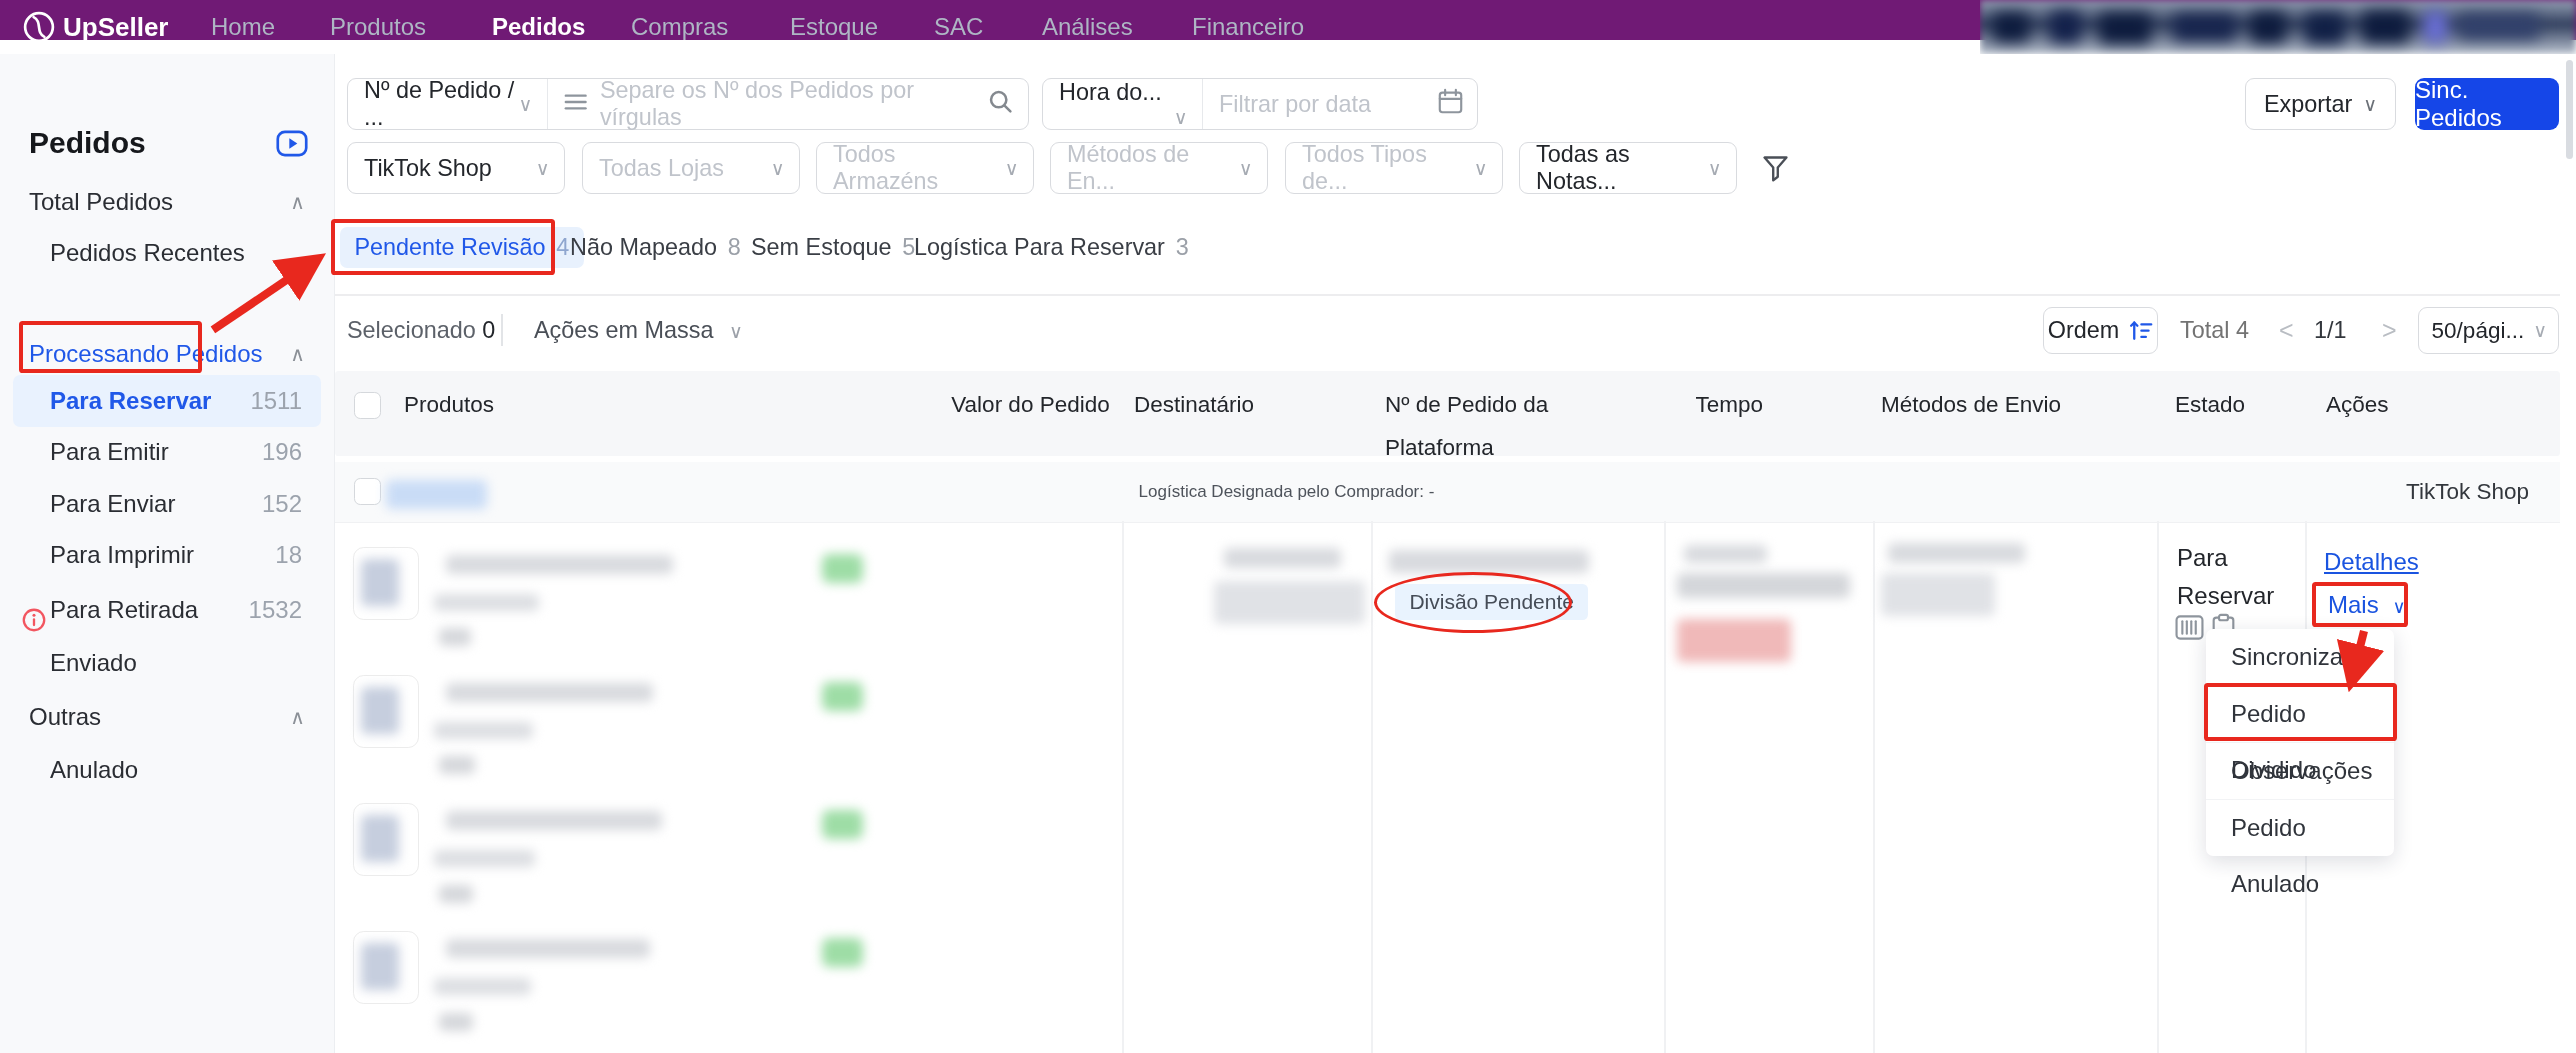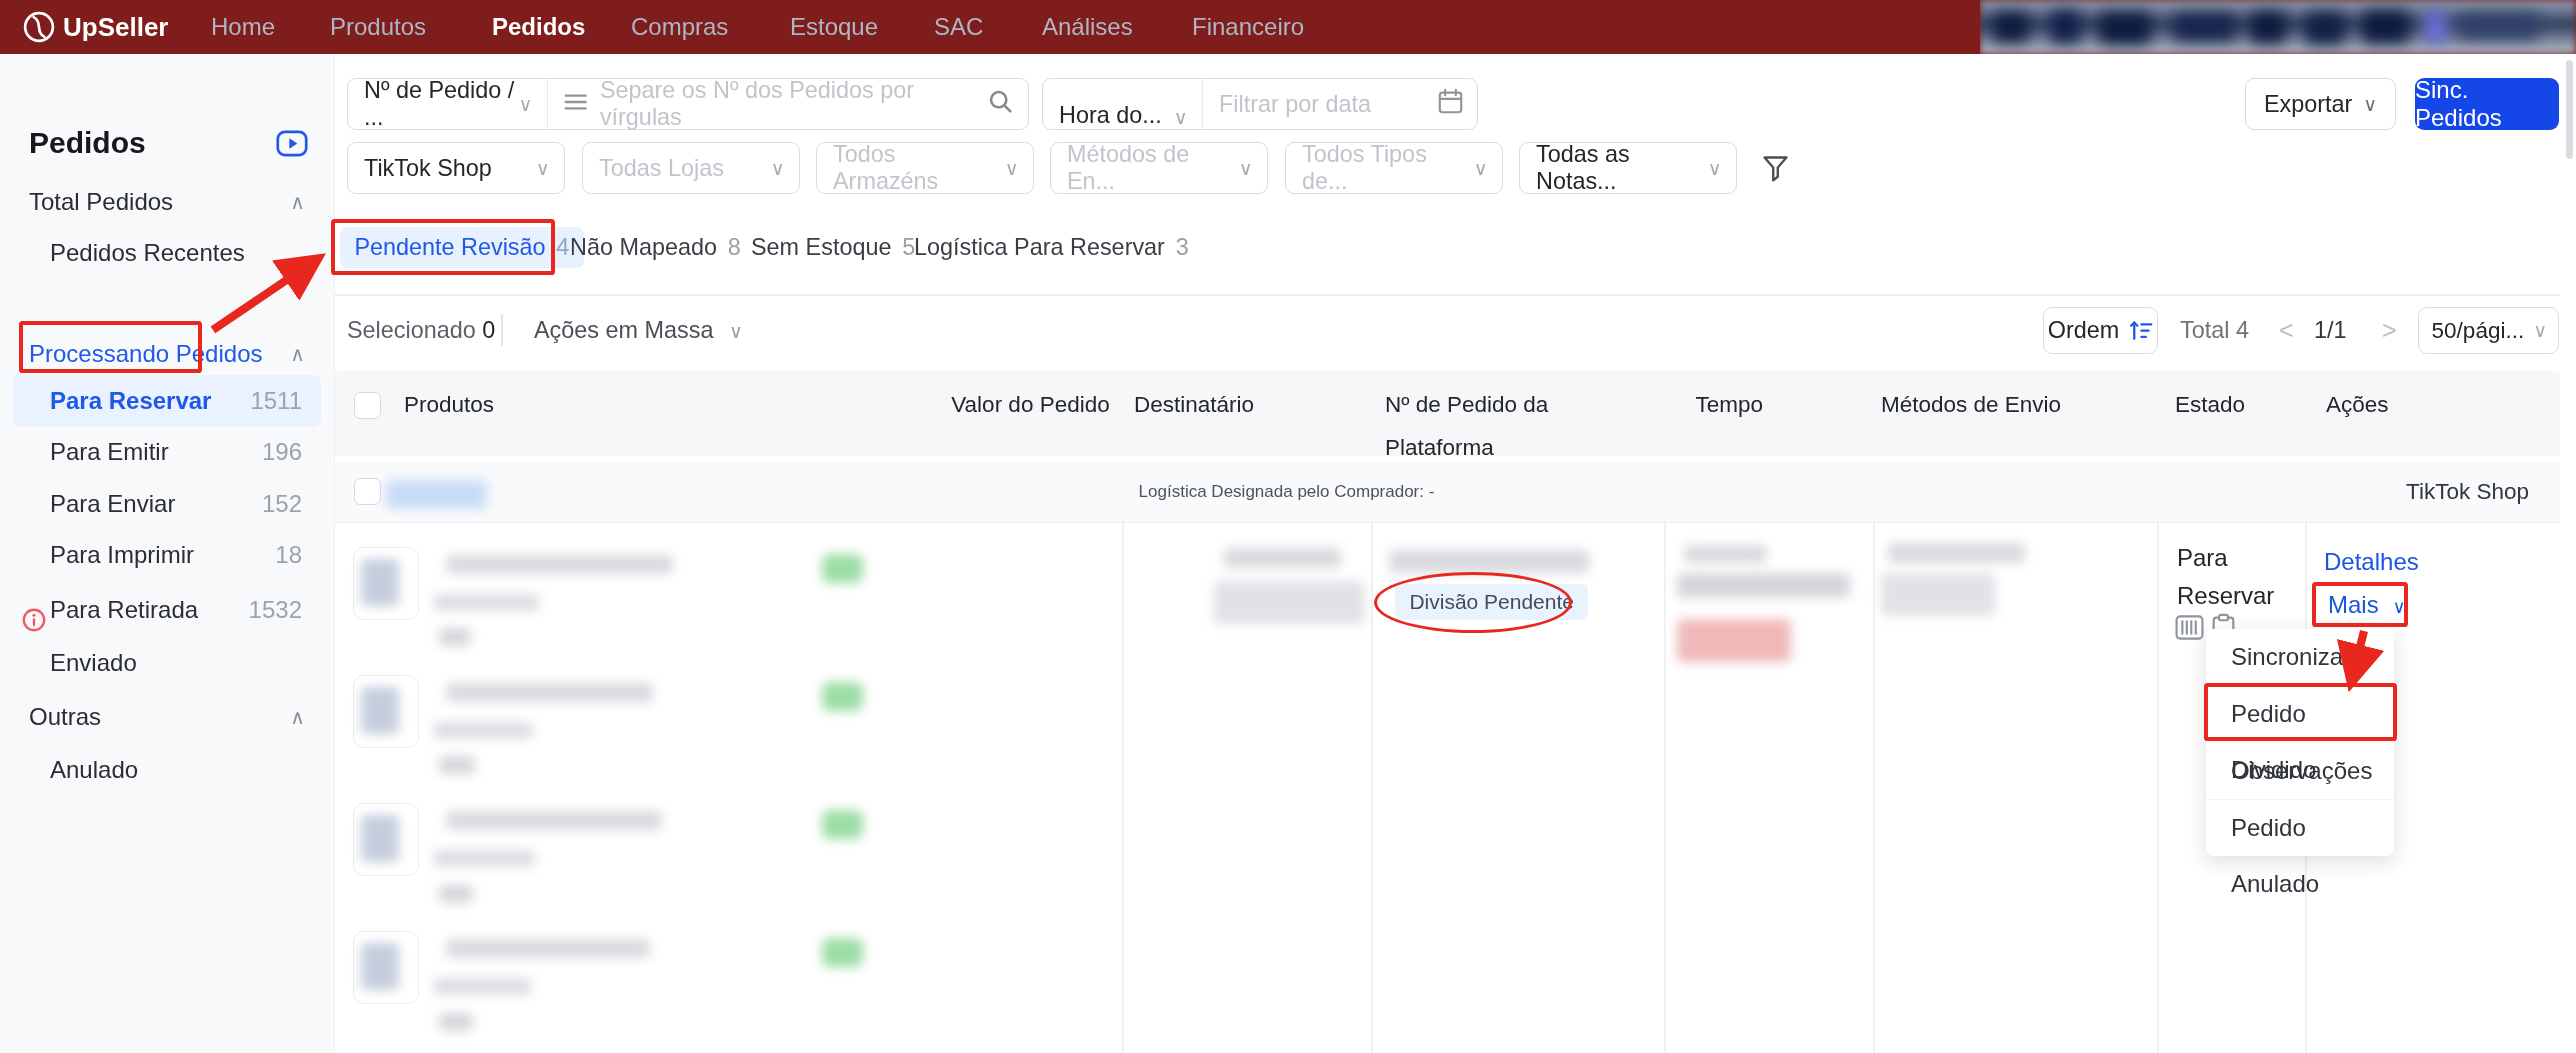--- a/index.html
+++ b/index.html
@@ -1,20 +1,20 @@
 <!DOCTYPE html>
 <html style="font-size:14.4px"><head>
 <meta charset="utf-8">
 <style>
   html,body{margin:0;padding:0;background:#fff;}
   #app{position:relative;width:2576px;height:1053px;overflow:hidden;
        font-family:"Liberation Sans","DejaVu Sans",sans-serif;color:#2a2d33;font-size:23.4px;}
   .abs{position:absolute;}
   
-  #navbar{position:absolute;left:0;top:0;width:2576px;height:54px;background:#7f1d1d;}
+  #navbar{position:absolute;left:0;top:0;width:2576px;height:40px;background:#701a75;}
   .nav-item{position:absolute;top:0;height:54px;line-height:54px;color:#aeb6c4;font-size:24px;cursor:pointer;}
   .nav-item.active{color:#ffffff;font-weight:700;}
   .brand{position:absolute;left:63px;top:0;height:54px;line-height:54px;color:#fff;font-size:26px;font-weight:600;}
   
   #sidebar{position:absolute;left:0;top:54px;width:334px;height:999px;background:#f8f9fb;border-right:1.8px solid #eceef1;}
   .side-title{position:absolute;left:29px;font-size:30px;font-weight:700;color:#16181c;}
   .side-item{position:absolute;height:52px;line-height:52px;font-size:24px;color:#2a2d33;width:334px;cursor:pointer;}
   .side-item .lbl1{position:absolute;left:29px;}
   .side-item .lbl2{position:absolute;left:50px;}
   .side-item .cnt{position:absolute;right:32px;color:#9ca3ad;}
@@ -166,21 +166,21 @@
     <span class="ph" style="margin-left:12.6px;">Separe os Nº dos Pedidos por vírgulas</span>
     <span style="margin-left:auto;margin-right:14.4px;">
       <svg width="27" height="27" viewBox="0 0 30 30">
           <circle cx="13" cy="13" r="8.5" fill="none" stroke="#84898f" stroke-width="2.8"></circle>
         <line x1="19.5" y1="19.5" x2="26" y2="26" stroke="#84898f" stroke-width="2.8" stroke-linecap="round"></line>
         </svg>
     </span>
   </div>
 
   <div class="box" style="left:1042px;top:78px;width:436px;">
-    <div style="width:159px;display:flex;align-items:flex-end;border-right:1.8px solid #e7e9ec;height:100%;cursor:pointer;">
+    <div style="width:159px;display:flex;align-items:flex-start;border-right:1.8px solid #e7e9ec;height:100%;cursor:pointer;flex-direction:column;">
       <span class="val" style="margin-left:16px;">Hora do...</span>
       <span class="chevron">∨</span>
     </div>
     <span class="ph" style="margin-left:16px;">Filtrar por data</span>
     <span style="margin-left:auto;margin-right:14.4px;">
       <svg width="25" height="27" viewBox="0 0 28 30">
           <g class="ic" stroke="#b6bac0">
         <rect x="2" y="5" width="24" height="22" rx="3"></rect>
             <line x1="8" y1="2" x2="8" y2="8"></line>
         <line x1="20" y1="2" x2="20" y2="8"></line>
@@ -357,21 +357,21 @@
   </span>
   <span class="abs" style="left:2211px;top:613px;">
     <svg width="25" height="27" viewBox="0 0 28 30">
         <g class="ic">
       <rect x="3" y="5" width="22" height="22" rx="3"></rect>
       <rect x="9" y="2" width="10" height="6" rx="2" fill="#fff"></rect>
         </g>
       </svg>
   </span>
 
-  <span class="abs link" style="left:2324px;top:548px;font-size:24px;">Detalhes</span>
+  <span class="abs link" style="left:2324px;top:548px;font-size:24px;text-decoration:underline;">Detalhes</span>
   <span class="abs link" style="left:2328px;top:591px;font-size:24px;">
     <span>Mais</span>
     <span style="font-size:18px;margin-left:7.2px;">∨</span>
   </span>
 
   <div class="menu" style="left:2206px;top:629px;width:188px;">
     <div class="menu-item">Sincronizar</div>
     <div class="menu-item">Pedido Dividido</div>
     <div class="menu-item">Observações</div>
     <div class="menu-item">Pedido Anulado</div>

